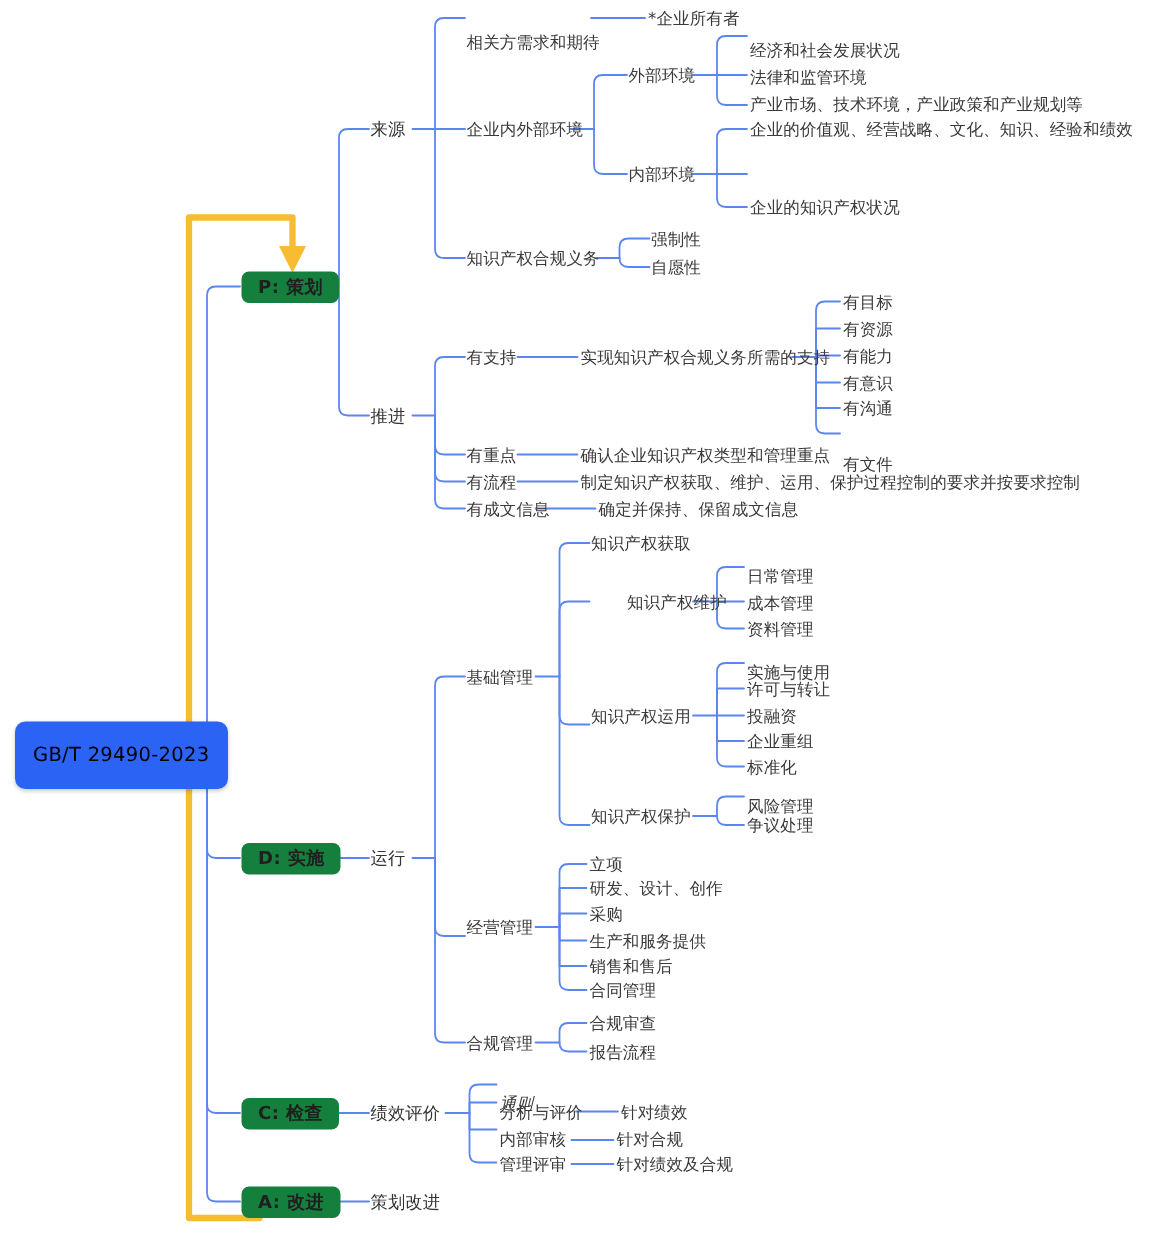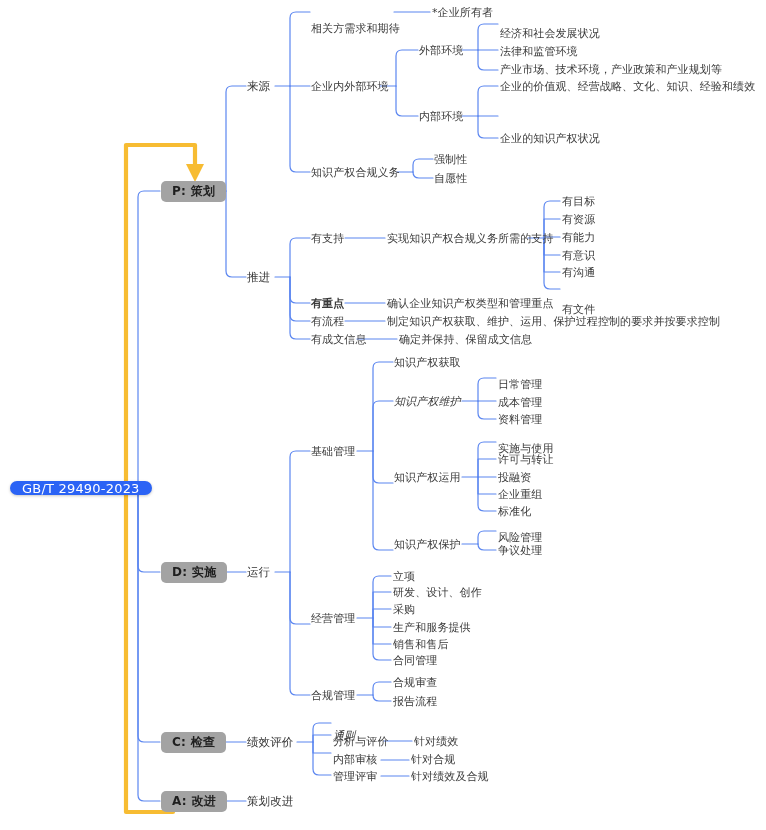--- a/index.html
+++ b/index.html
@@ -28,36 +28,36 @@
     line-height:15px;
     letter-spacing:0.1px;
   }
   
   .root{
     display:flex;
     align-items:center;
     justify-content:center;
     box-sizing:border-box;
     background:#2b63f5;
-    color:#ffffff;
+    color:#000000;
     font-size:13px;
     font-weight:400;
     border-radius:7px;
     padding:0 12px;
-    height:14px;
+    height:45px;
     box-shadow:0 1px 3px rgba(0,0,0,.22);
     letter-spacing:.2px;
   }
   
   .stage{
     display:flex;
     align-items:center;
     justify-content:center;
     box-sizing:border-box;
-    background:#a3a3a3;
+    background:#15803d;
     color:#1f1f1f;
     font-size:12px;
     font-weight:bold;
     border-radius:5px;
     padding:0 11px;
     height:21px;
     letter-spacing:.3px;
   }
   
   .lvl2{ font-size:11.5px; color:#333; }
@@ -227,34 +227,34 @@
 
   <div class="node lvl3" style="left:311px;top:231px;">有支持</div>
   <div class="node lvl4" style="left:387px;top:231px;">实现知识产权合规义务所需的支持</div>
   <div class="node lvl5" style="left:562px;top:194px;text-align:center;">有目标</div>
   <div class="node lvl5" style="left:562px;top:212px;">有资源</div>
   <div class="node lvl5" style="left:562px;top:230px;">有能力</div>
   <div class="node lvl5" style="left:562px;top:248px;">有意识</div>
   <div class="node lvl5" style="left:562px;top:265px;">有沟通</div>
   <div class="node lvl5" style="left:562px;top:282px;margin-top:20px;">有文件</div>
 
-  <div class="node lvl3" style="left:311px;top:296px;font-weight:bold;">有重点</div>
+  <div class="node lvl3" style="left:311px;top:296px;">有重点</div>
   <div class="node lvl4" style="left:387px;top:296px;">确认企业知识产权类型和管理重点</div>
 
   <div class="node lvl3" style="left:311px;top:314px;">有流程</div>
   <div class="node lvl4" style="left:387px;top:314px;">制定知识产权获取、维护、运用、保护过程控制的要求并按要求控制</div>
 
   <div class="node lvl3" style="left:311px;top:332px;">有成文信息</div>
   <div class="node lvl4" style="left:399px;top:332px;">确定并保持、保留成文信息</div>
 
   <div class="node lvl3" style="left:311px;top:444px;">基础管理</div>
 
   <div class="node lvl4" style="left:394px;top:355px;">知识产权获取</div>
 
-  <div class="node lvl4" style="left:394px;top:394px;font-style:italic;">知识产权维护</div>
+  <div class="node lvl4" style="left:418px;top:394px;">知识产权维护</div>
   <div class="node lvl5" style="left:498px;top:377px;">日常管理</div>
   <div class="node lvl5" style="left:498px;top:395px;">成本管理</div>
   <div class="node lvl5" style="left:498px;top:412px;">资料管理</div>
 
   <div class="node lvl4" style="left:394px;top:470px;">知识产权运用</div>
   <div class="node lvl5" style="left:498px;top:441px;">实施与使用</div>
   <div class="node lvl5" style="left:498px;top:452px;">许可与转让</div>
   <div class="node lvl5" style="left:498px;top:470px;">投融资</div>
   <div class="node lvl5" style="left:498px;top:487px;">企业重组</div>
   <div class="node lvl5" style="left:498px;top:504px;">标准化</div>

